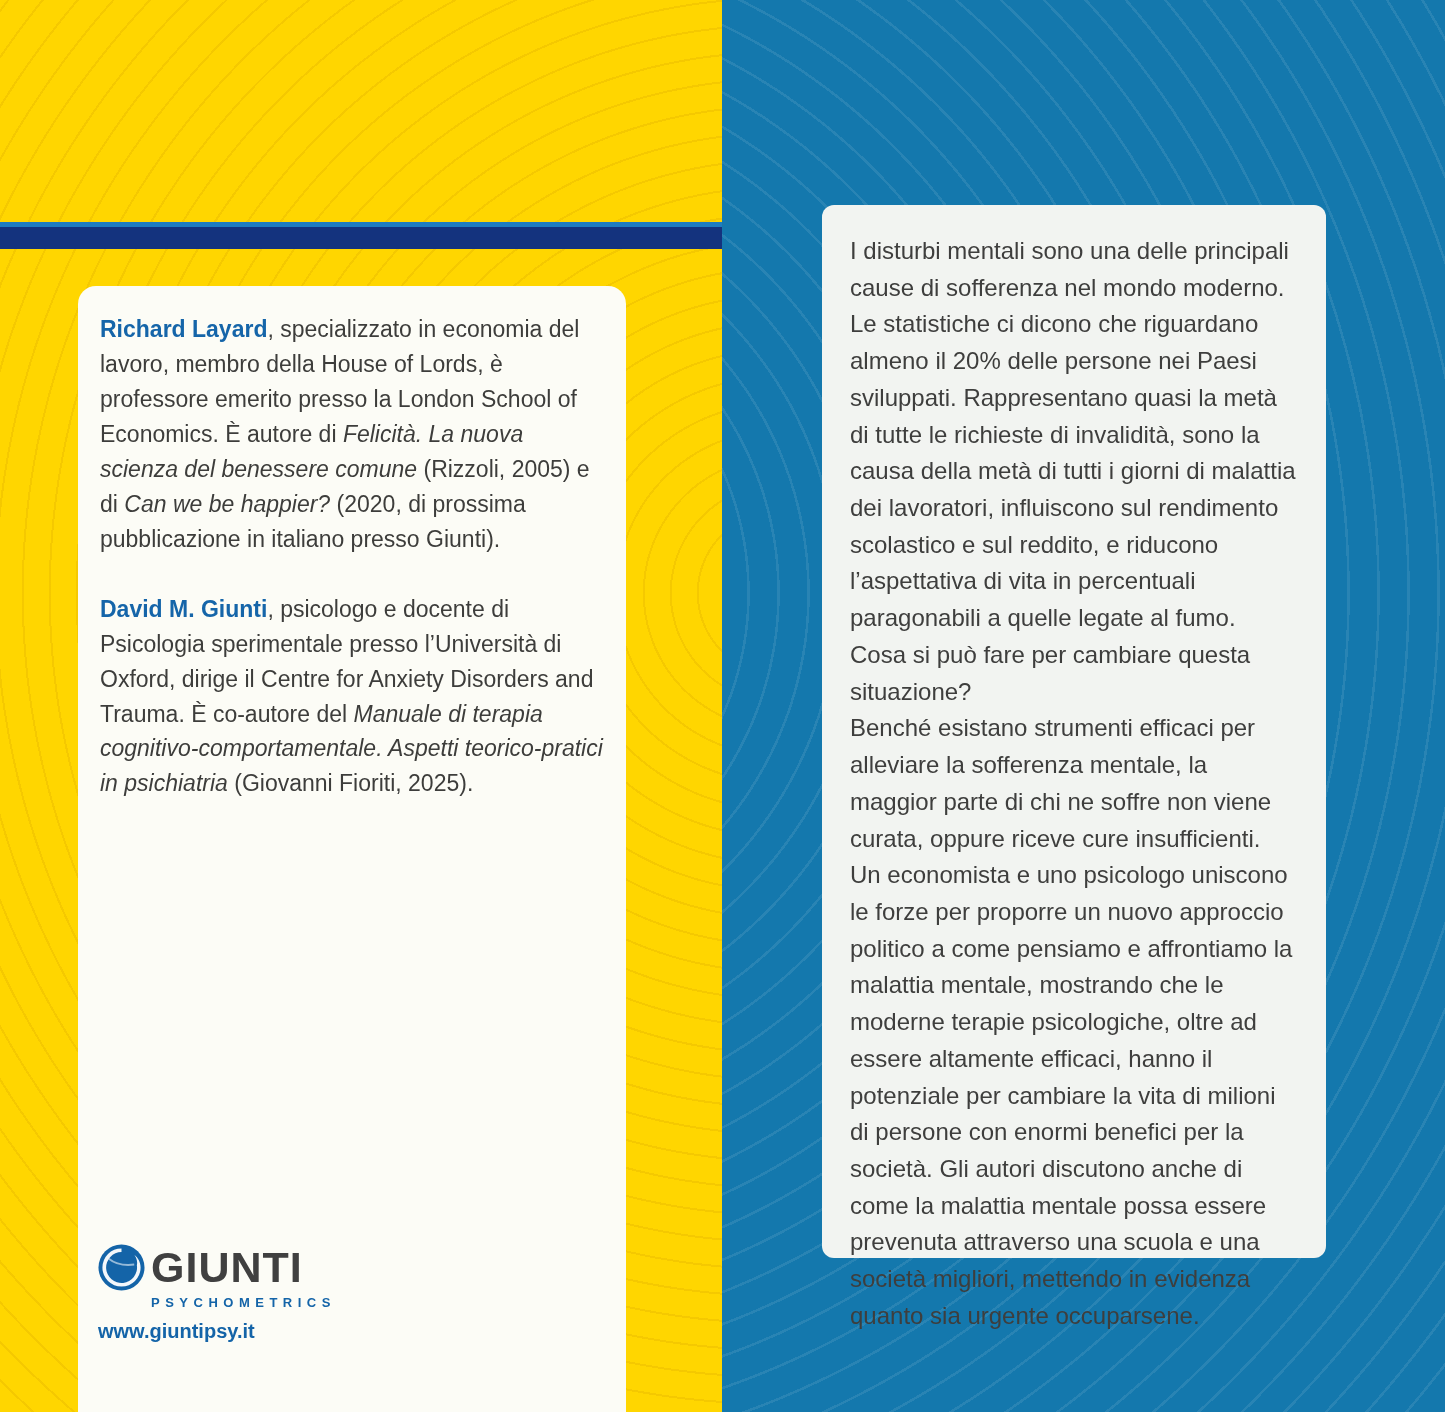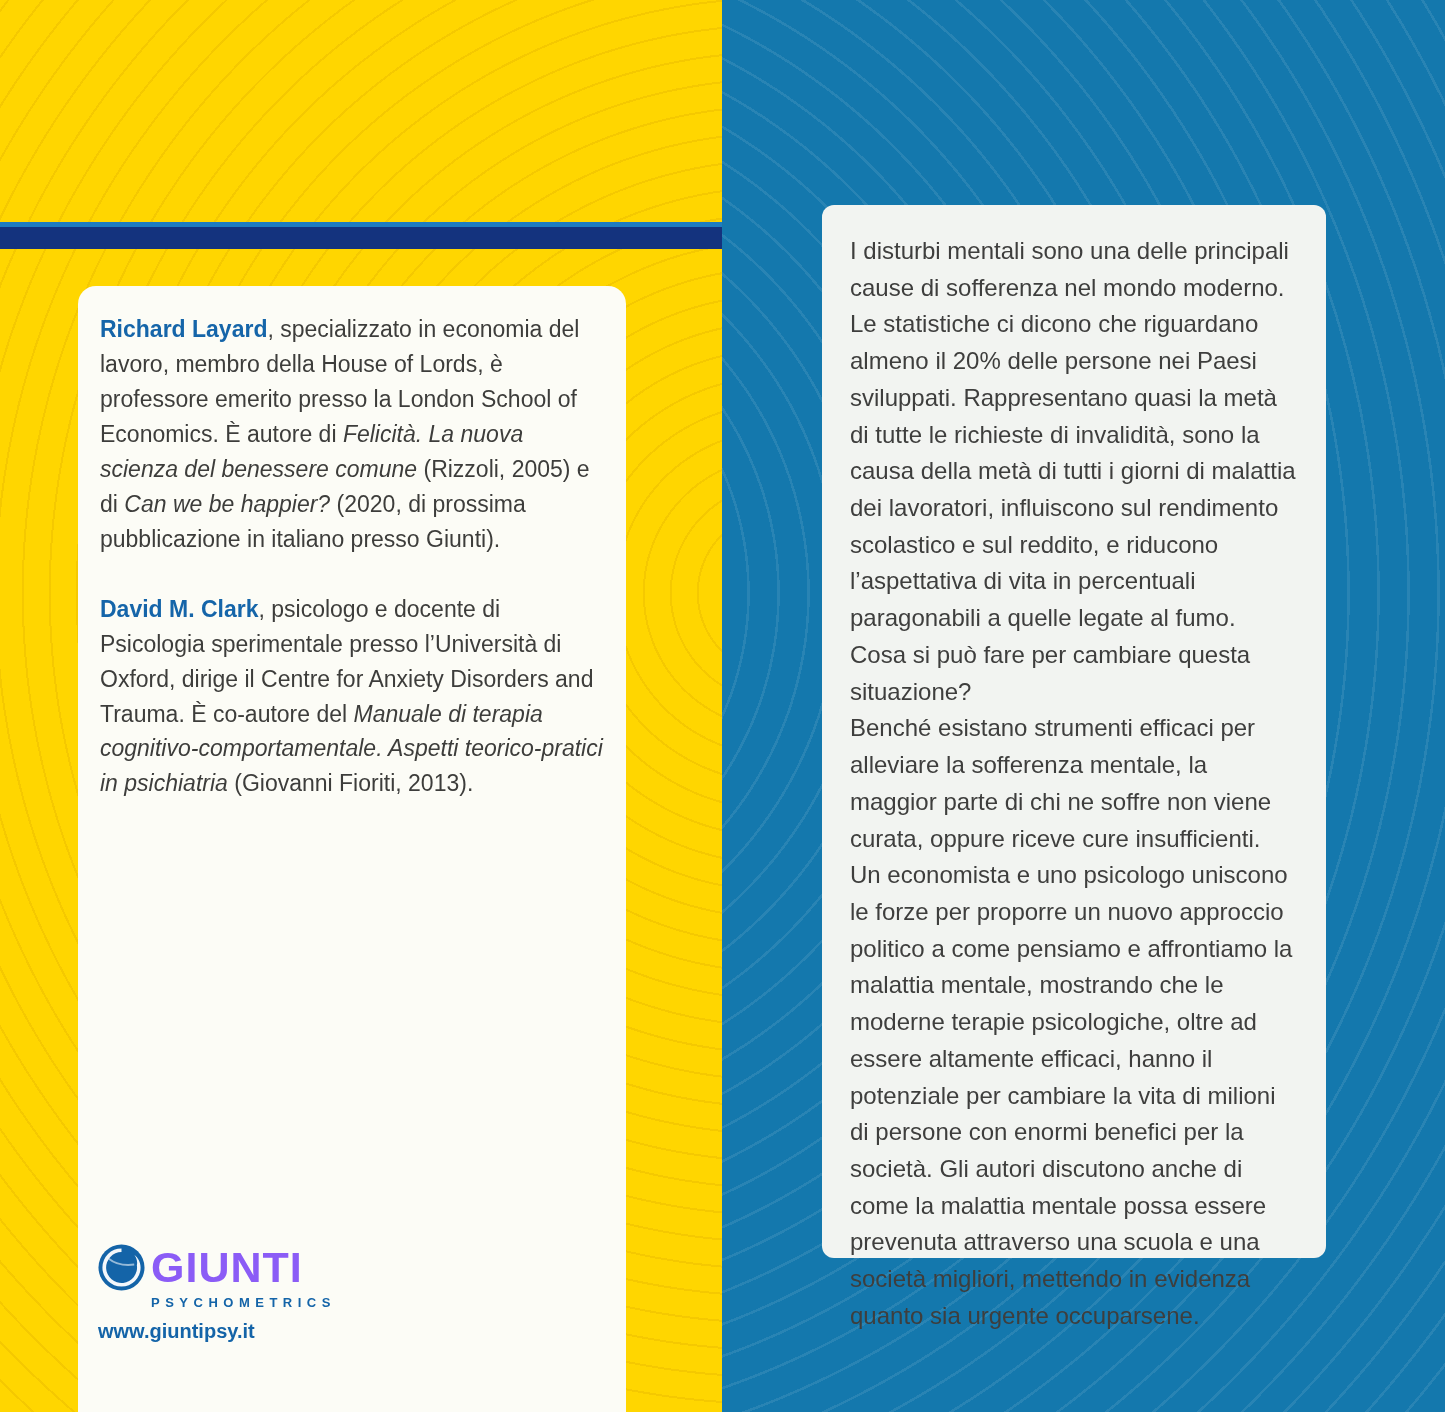--- a/index.html
+++ b/index.html
@@ -61,21 +61,21 @@
     display: flex;
     align-items: center;
   }
   .logomark {
     width: 47px; height: 47px;
     flex: 0 0 auto;
   }
   .brand-name {
     font-size: 43px;
     font-weight: bold;
-    color: #8b5cf6;
+    color: #404040;
     letter-spacing: 1px;
     margin-left: 6px;
     line-height: 1;
   }
   .brand-subtitle {
     margin-top: 4px;
     margin-left: 53px;
     font-size: 13px;
     font-weight: bold;
     letter-spacing: 5.5px;
@@ -122,21 +122,21 @@
 
     <div class="accent-stripe"></div>
 
     <div class="bio-panel">
 
       <p class="bio">
         <span class="author-name">Richard Layard</span><span>, specializzato in economia del lavoro, membro della House of Lords, è professore emerito presso la London School of Economics. È autore di </span><span class="it">Felicità. La nuova scienza del benessere comune</span><span> (Rizzoli, 2005) e di </span><span class="it">Can we be happier?</span><span> (2020, di prossima pubblicazione in italiano presso Giunti).</span>
       </p>
 
       <p class="bio">
-        <span class="author-name">David M. Clark</span><span>, psicologo e docente di Psicologia sperimentale presso l’Università di Oxford, dirige il Centre for Anxiety Disorders and Trauma. È co-autore del </span><span class="it">Manuale di terapia cognitivo-comportamentale. Aspetti teorico-pratici in psichiatria</span><span> (Giovanni Fioriti, 2013).</span>
+        <span class="author-name">David M. Giunti</span><span>, psicologo e docente di Psicologia sperimentale presso l’Università di Oxford, dirige il Centre for Anxiety Disorders and Trauma. È co-autore del </span><span class="it">Manuale di terapia cognitivo-comportamentale. Aspetti teorico-pratici in psichiatria</span><span> (Giovanni Fioriti, 2025).</span>
       </p>
 
       <div class="publisher-logo">
         <div class="logo-row">
           <span class="logomark">
             <svg viewBox="0 0 48 48" width="47" height="47" aria-hidden="true">
               <circle cx="24" cy="24" r="23.5" fill="#1464A8"></circle>
               <path d="M24 4.5 A19.5 19.5 0 1 0 43.5 24 c0-5.4-2.6-10-6.4-12.8 2.4 3.2 3.4 6.6 2.6 10.4 A15.8 15.8 0 1 1 24 8.2 Z" fill="#FFFFFF" opacity="0.95"></path>
               <path d="M11 15 q10 8 26 6" stroke="#FFFFFF" stroke-width="2" fill="none" opacity="0.55"></path>
             </svg>

